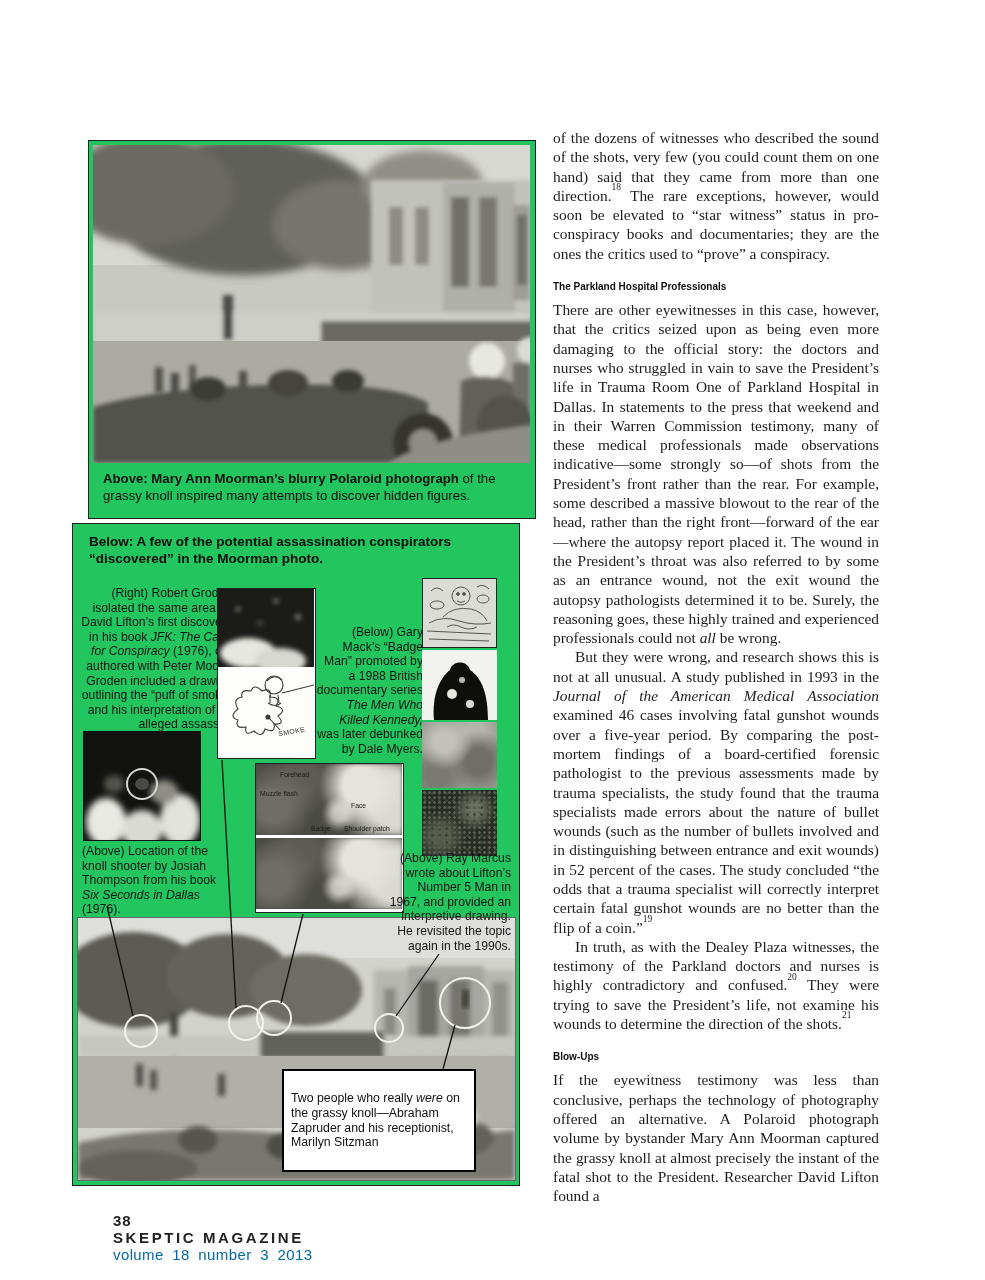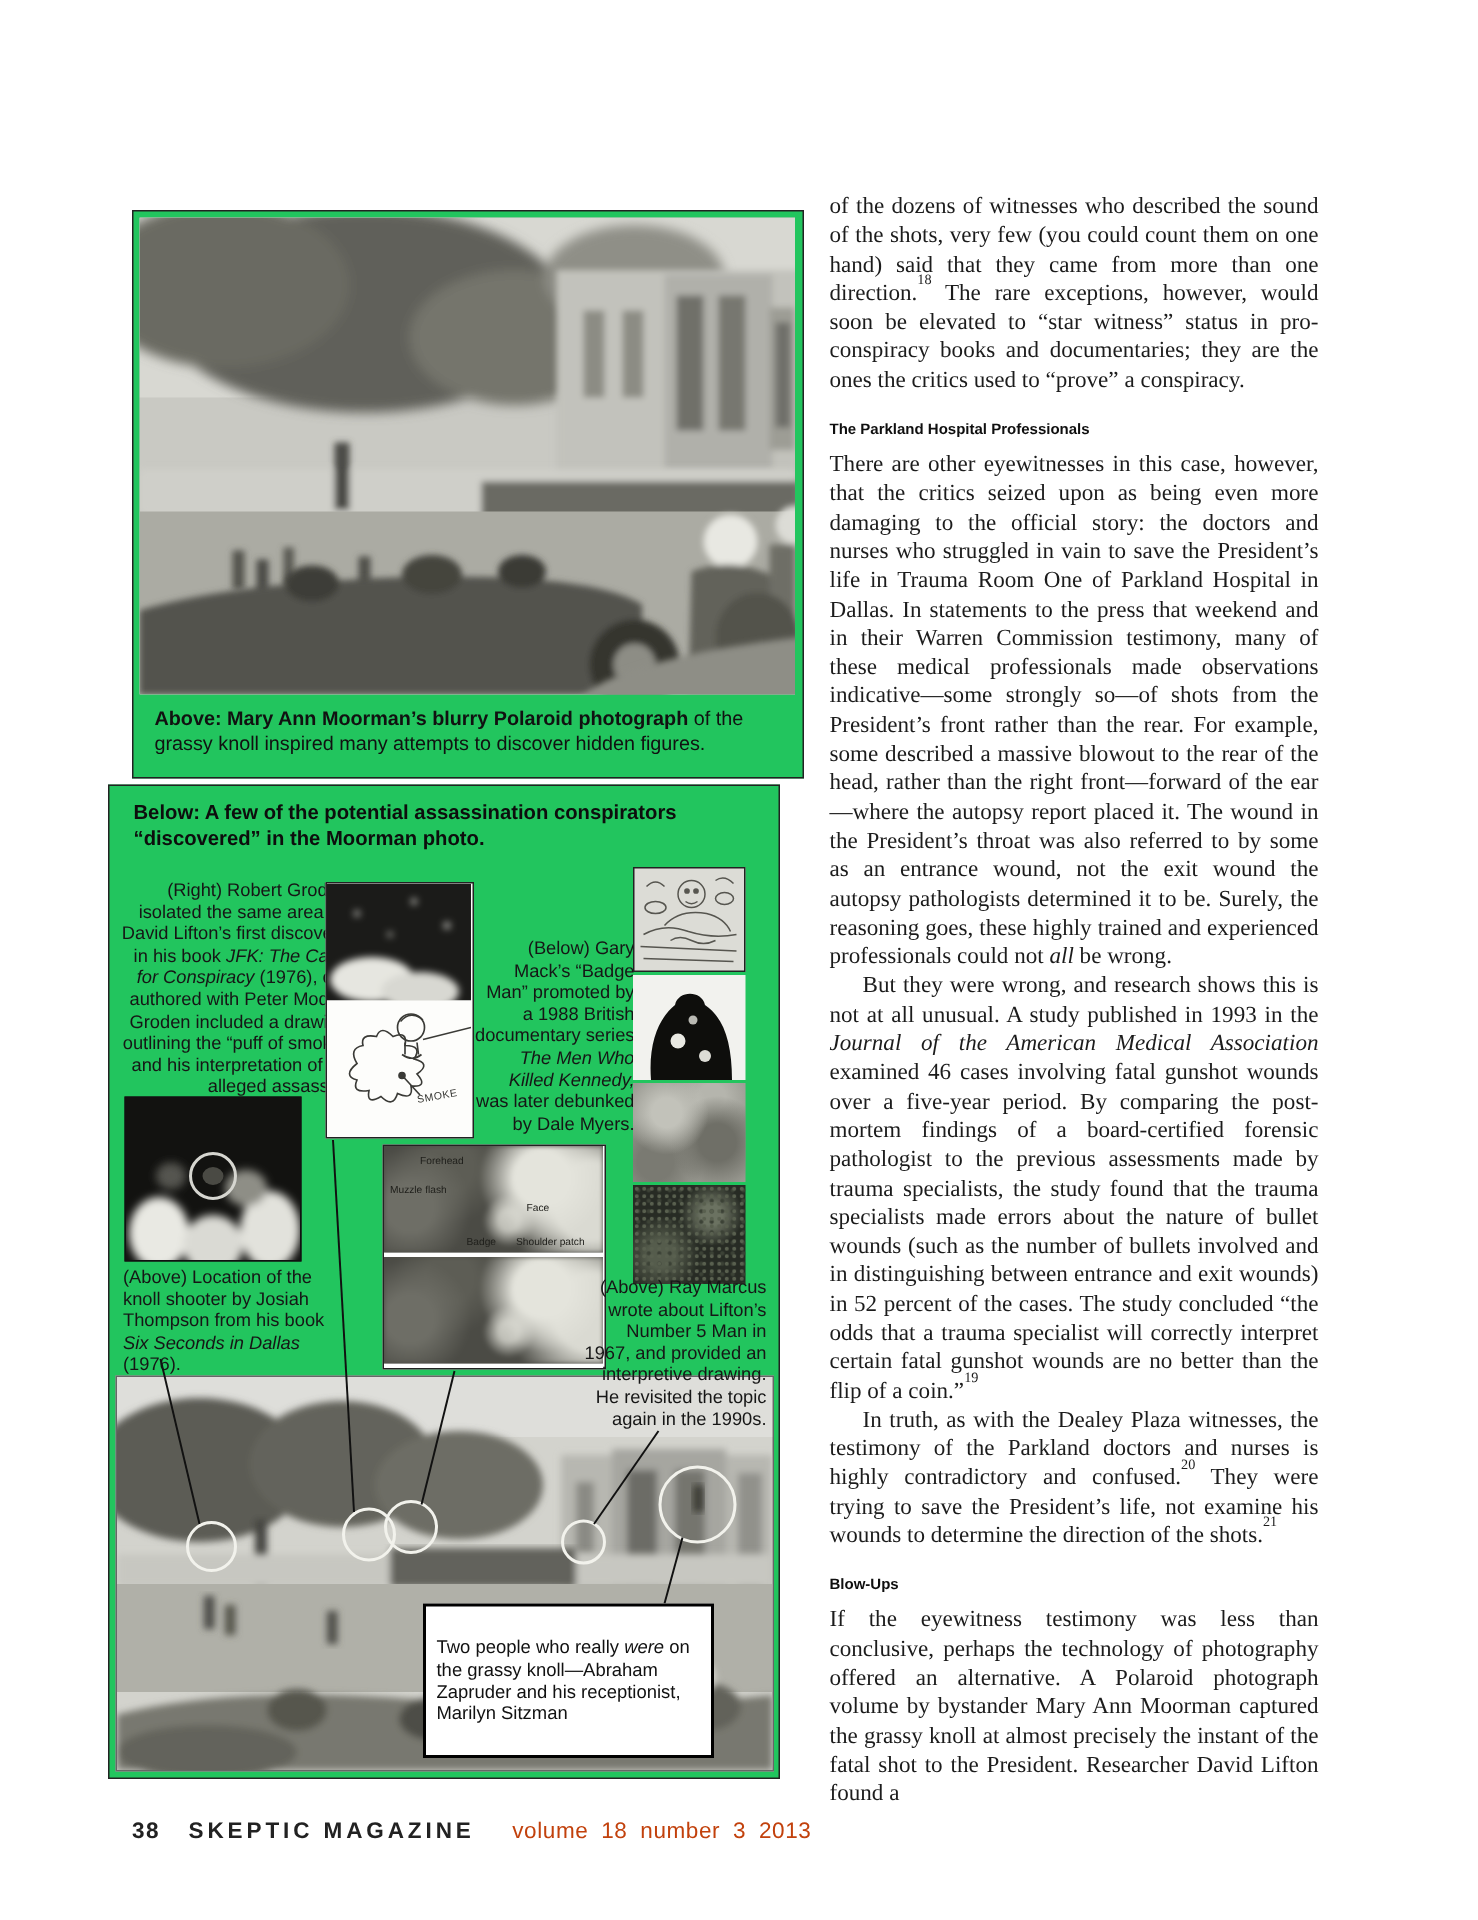--- a/index.html
+++ b/index.html
@@ -61,24 +61,24 @@
             font-family:"Liberation Sans",sans-serif;}
   .bottom-photo{position:absolute;left:4px;top:393px;width:439px;height:264px;border:1px solid #666;
                 box-sizing:border-box;background:#ccccc6;overflow:hidden;z-index:1;}
   .connector-svg{position:absolute;left:0;top:0;width:448px;height:663px;z-index:2;pointer-events:none;}
   .two-people-box{position:absolute;left:209px;top:545px;width:176px;border:2px solid #000;background:#fff;
                   padding:20px 7px;font-size:12.3px;line-height:14.8px;color:#111;z-index:5;}
   .smoke-label{position:absolute;left:60px;top:139px;font-size:7px;color:#33332f;
                transform:rotate(-10deg);letter-spacing:0.4px;z-index:2;}
   
   .footer{position:absolute;left:88px;top:1212px;display:flex;align-items:baseline;
-          font-size:15px;color:#222;}
+          font-size:15px;color:#222;flex-direction:column;}
   .footer .pnum{font-weight:bold;letter-spacing:1px;}
   .footer .mag{font-weight:bold;letter-spacing:2.6px;margin-left:19px;}
-  .footer .issue{margin-left:25px;color:#c2410c;word-spacing:4px;letter-spacing:0.4px;}
+  .footer .issue{margin-left:25px;color:#0369a1;word-spacing:4px;letter-spacing:0.4px;}
   b{font-weight:bold;}
 </style>
 </head>
 <body>
 
 <div class="page">
 
   <div class="figbox top-figure">
     <div class="top-photo">
       <svg width="437" height="318" viewBox="0 0 437 318">

